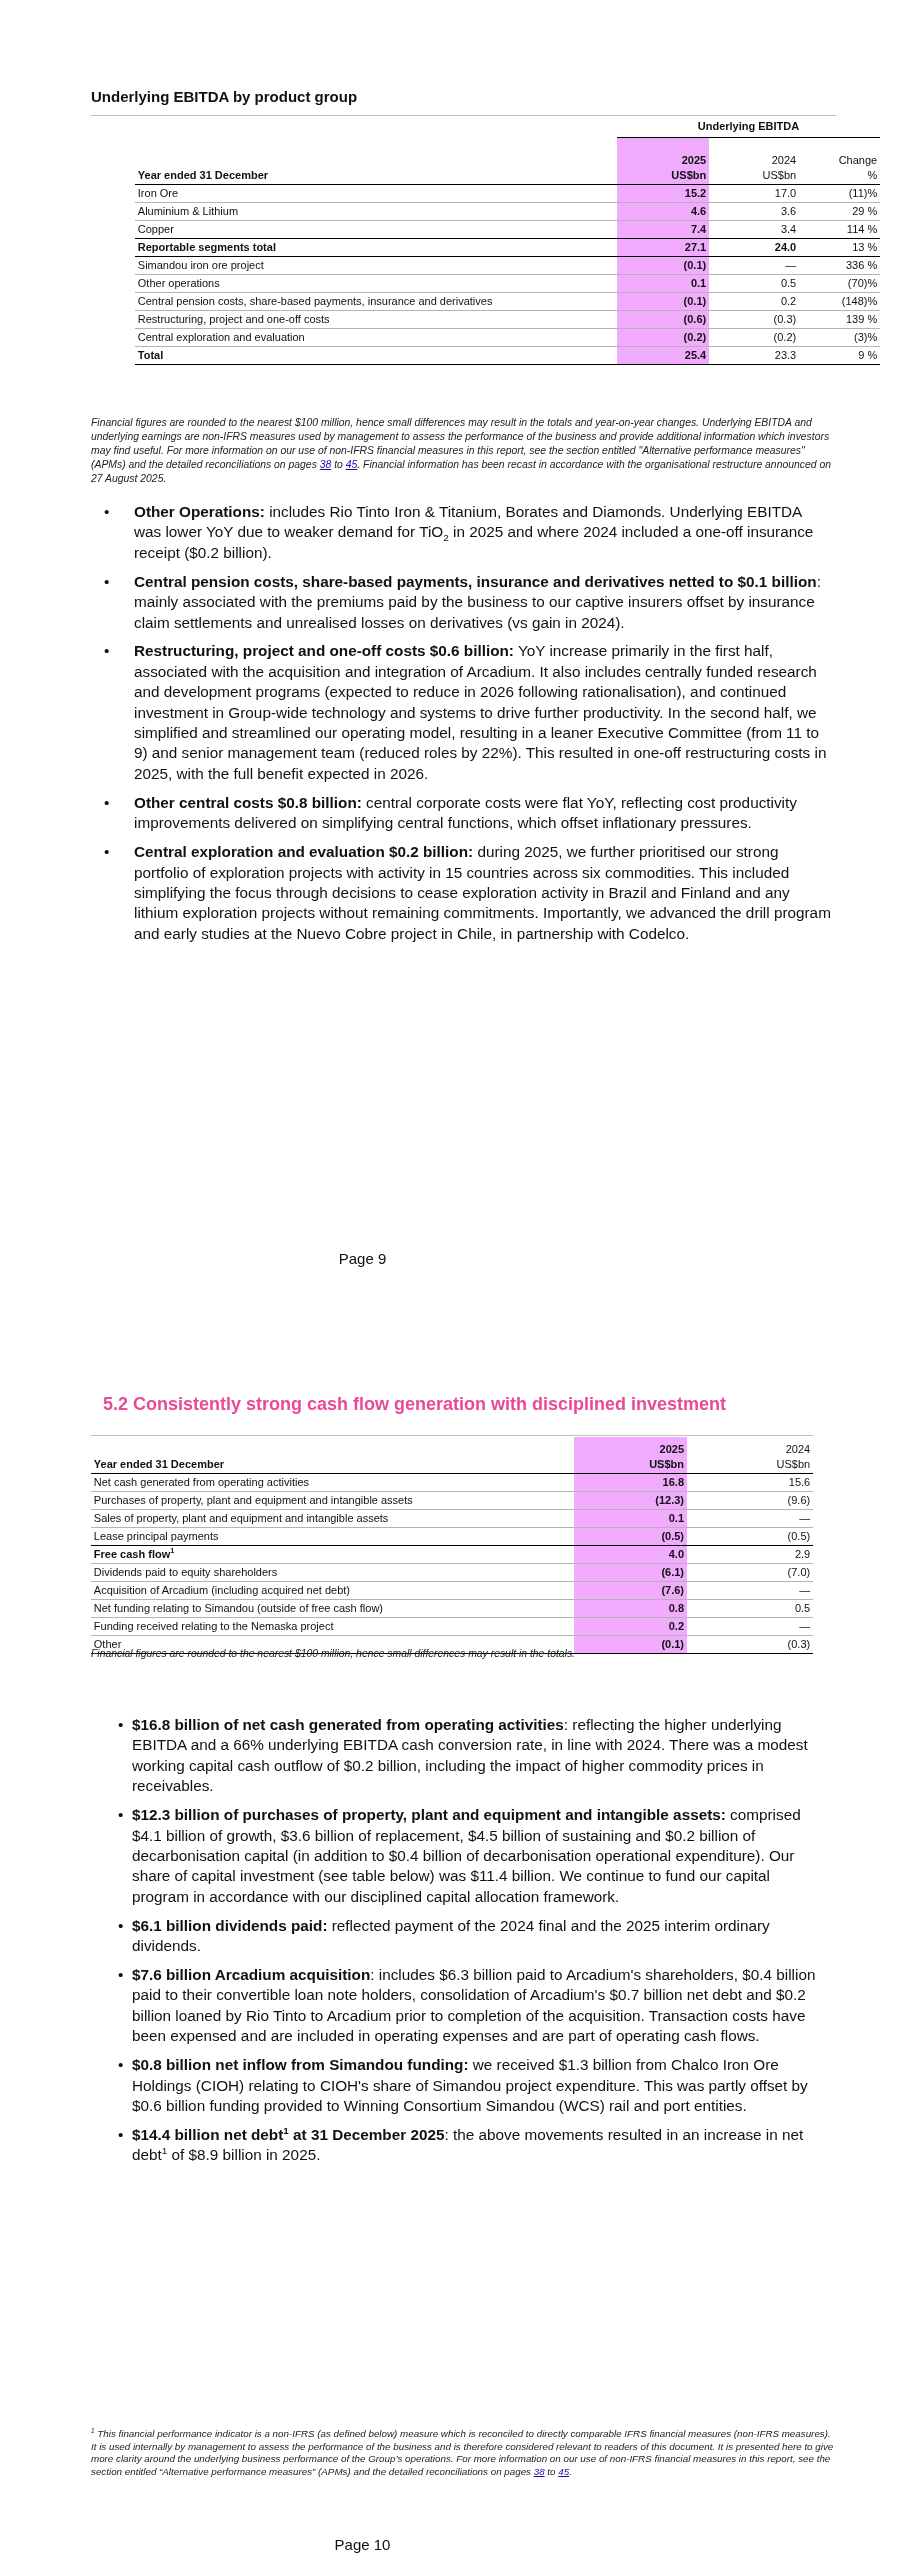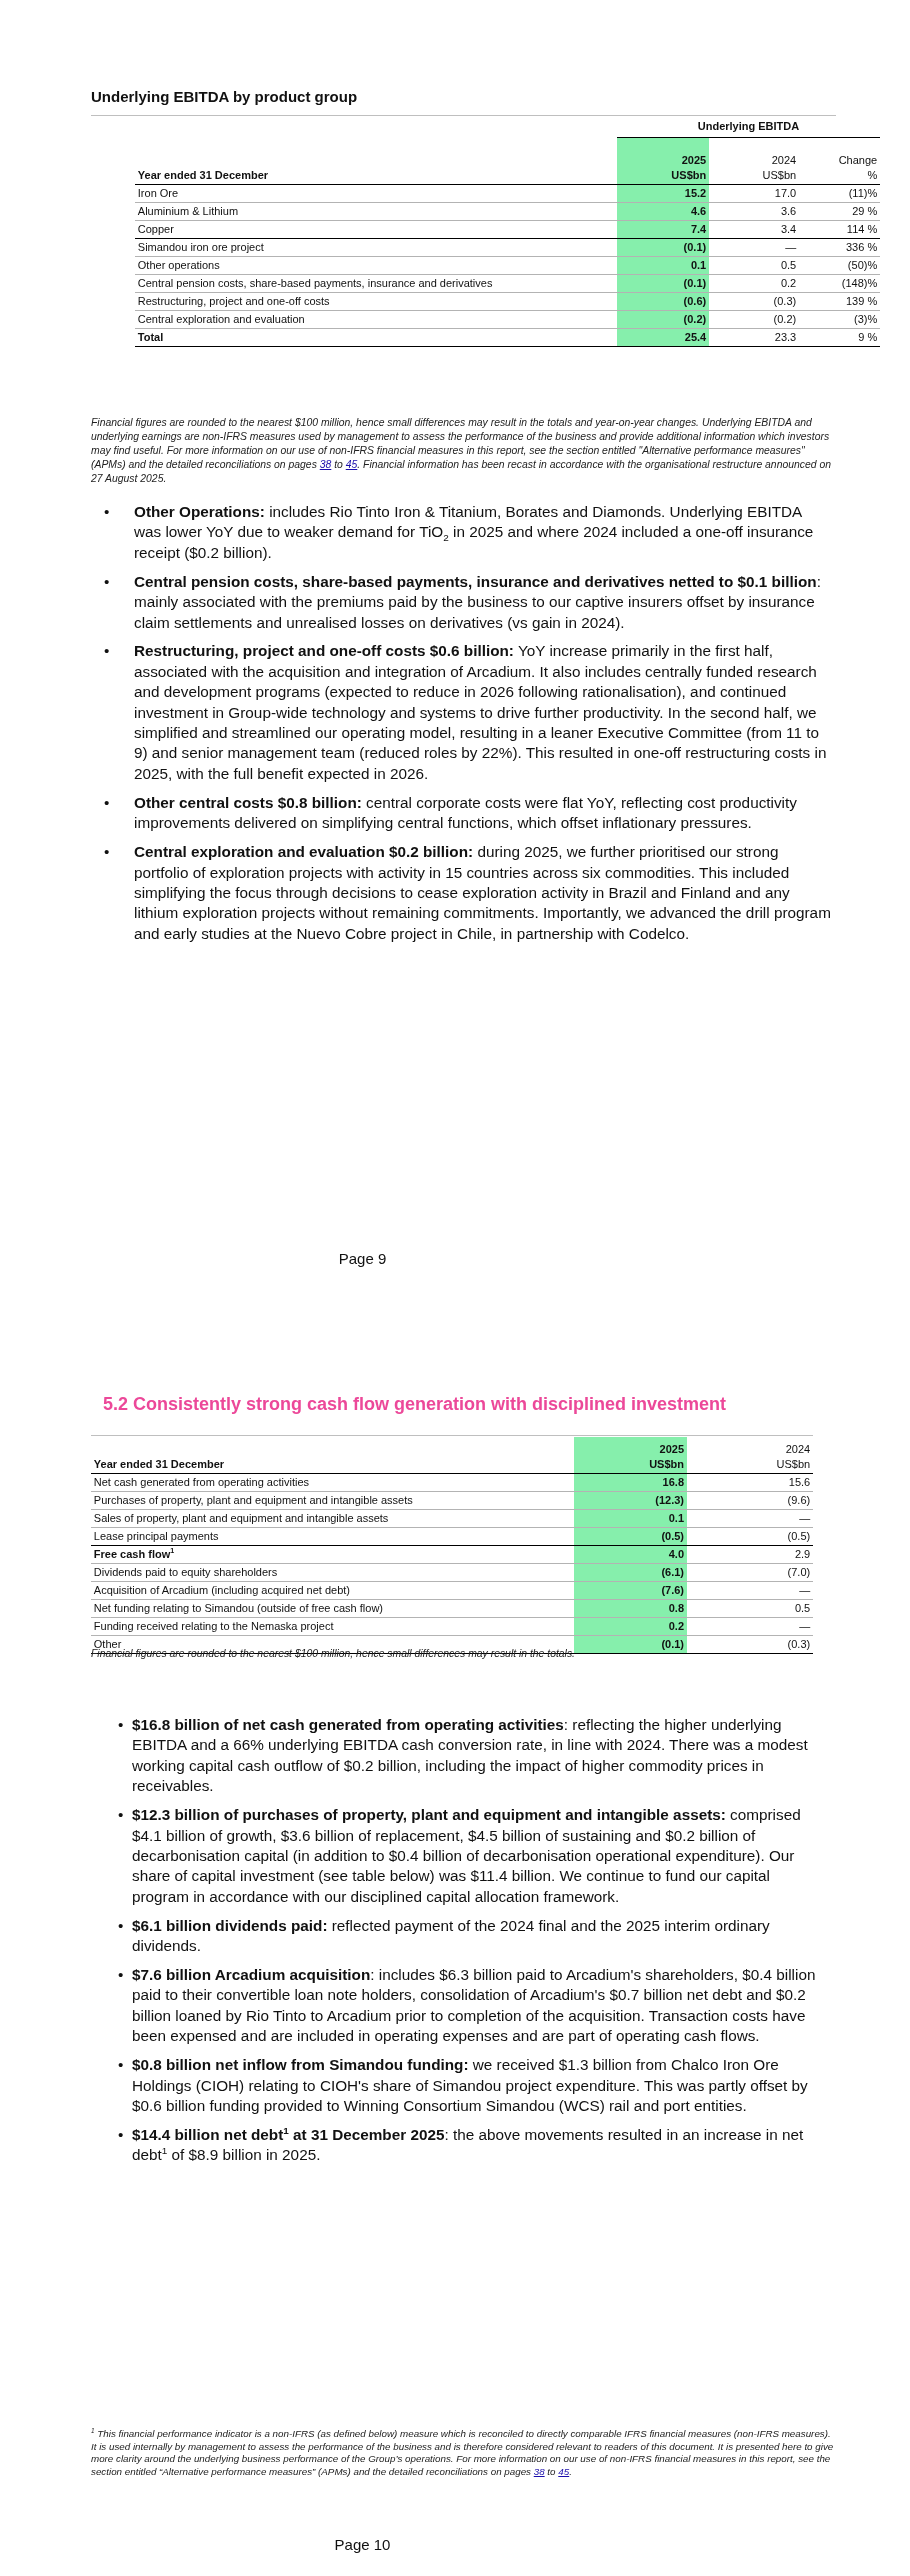--- a/index.html
+++ b/index.html
@@ -7,21 +7,21 @@
   body {
     width: 911px; height: 2576px; position: relative; overflow: hidden;
     font-family: "Liberation Sans", sans-serif; color: #111;
   }
   .h-title { position: absolute; left: 91px; top: 88px; font-size: 15px; font-weight: bold; }
   .h-rule { position: absolute; left: 91px; width: 745px; height: 0.9px; background: #bfbfbf; }
 
   table { border-collapse: collapse; font-size: 11px; }
   td, th { padding: 0 2.8px; height: 18px; white-space: nowrap; }
   .num { text-align: right; }
-  .shade { background: #86efac; }
+  .shade { background: #f0abfc; }
   .bold { font-weight: bold; }
   .row td { border-bottom: 0.9px solid #b3b3b3; }
   .row.thick td { border-bottom: 1.9px solid #000; }
   .hdr td { border-bottom: 1.9px solid #000; }
 
   #t1 { position: absolute; left: 91px; top: 116px; width: 745px; margin-left: 44px; }
   #t1 col.c0 { width: 482px; } #t1 col.c1 { width: 92px; } #t1 col.c2 { width: 90px; } #t1 col.c3 { width: 81px; }
   .grp td.grp-label { text-align: center; font-weight: bold; border-bottom: 1.9px solid #000; height: 21px; }
 
   .note { position: absolute; left: 91px; width: 745px; font-size: 10.4px; font-style: italic; line-height: 14px; color: #222; }
@@ -94,31 +94,37 @@
           <td class="num shade bold">4.6</td>
           <td class="num">3.6</td>
           <td class="num">29 %</td>
         </tr>
         <tr class="row thick">
           <td class="">Copper</td>
           <td class="num shade bold">7.4</td>
           <td class="num">3.4</td>
           <td class="num">114 %</td>
         </tr>
+        <tr class="row thick">
+          <td class=" bold">Reportable segments total</td>
+          <td class="num shade bold">27.1</td>
+          <td class="num bold">24.0</td>
+          <td class="num">13 %</td>
+        </tr>
         <tr class="row">
           <td class="">Simandou iron ore project</td>
           <td class="num shade bold">(0.1)</td>
           <td class="num">—</td>
           <td class="num">336 %</td>
         </tr>
         <tr class="row">
           <td class="">Other operations</td>
           <td class="num shade bold">0.1</td>
           <td class="num">0.5</td>
-          <td class="num">(50)%</td>
+          <td class="num">(70)%</td>
         </tr>
         <tr class="row">
           <td class="">Central pension costs, share-based payments, insurance and derivatives</td>
           <td class="num shade bold">(0.1)</td>
           <td class="num">0.2</td>
           <td class="num">(148)%</td>
         </tr>
         <tr class="row">
           <td class="">Restructuring, project and one-off costs</td>
           <td class="num shade bold">(0.6)</td>

